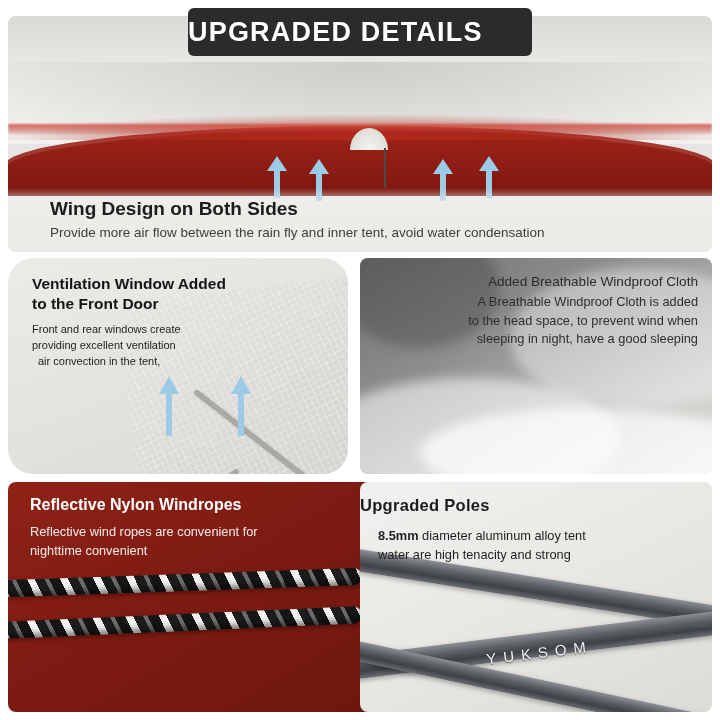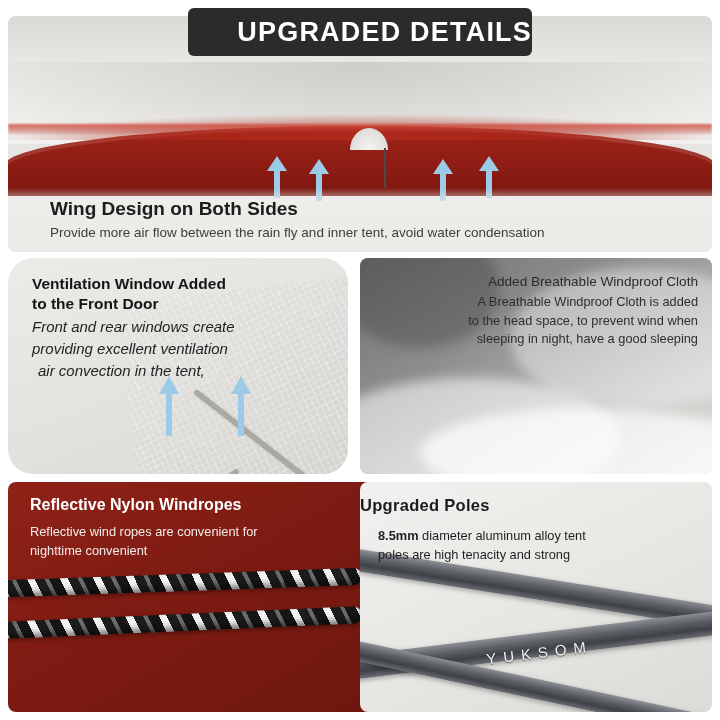--- a/index.html
+++ b/index.html
@@ -26,21 +26,21 @@
     position: absolute;
     left: 188px;
     top: 8px;
     width: 344px;
     height: 48px;
     background: #2b2b2b;
     border-radius: 6px;
     z-index: 40;
     display: flex;
     align-items: center;
-    justify-content: flex-end;
+    justify-content: flex-start;
   }
   .banner-text {
     color: #ffffff;
     font-size: 27px;
     font-weight: bold;
     letter-spacing: 1.2px;
     font-family: "Liberation Sans", sans-serif;
     white-space: nowrap;
   }
 
@@ -196,21 +196,21 @@
     font-weight: bold;
     margin: 0;
   }
   .c-line {
     margin: 0;
   }
 
   
   .vent-text { left: 24px; top: 16px; width: 240px; }
   .vent-text .c-title { font-size: 15.5px; color: #151515; line-height: 1.3; }
-  .vent-text .c-body { margin-top: 2px; font-size: 15px; color: #232323; line-height: 1.45; font-style: italic; }
+  .vent-text .c-body { margin-top: 8px; font-size: 11px; color: #232323; line-height: 1.45; }
 
   
   .cloth-text { right: 14px; top: 16px; width: 300px; text-align: right; }
   .cloth-text .c-title { font-size: 13.6px; color: #2c2c2c; font-weight: normal; }
   .cloth-text .c-body { margin-top: 4px; font-size: 12.8px; color: #2e2e2e; line-height: 1.45; }
 
   
   .ropes-text { left: 22px; top: 14px; width: 290px; }
   .ropes-text .c-title { font-size: 16px; color: #ffffff; }
   .ropes-text .c-body { margin-top: 9px; font-size: 12.8px; color: #f3eceb; line-height: 1.45; }
@@ -395,18 +395,18 @@
     <div class="pole pole-3"></div>
     <div class="pole-brand">YUKSOM</div>
 
     <div class="card-text poles-text">
       <p class="c-title c-line">Upgraded  Poles</p>
       <div class="c-body">
         <p class="c-line">
           <b>8.5mm</b>
           <span>diameter aluminum alloy tent</span>
         </p>
-        <p class="c-line">poles are high tenacity and strong</p>
+        <p class="c-line">water are high tenacity and strong</p>
       </div>
     </div>
   </div>
 
 </div>
 
 </body></html>

